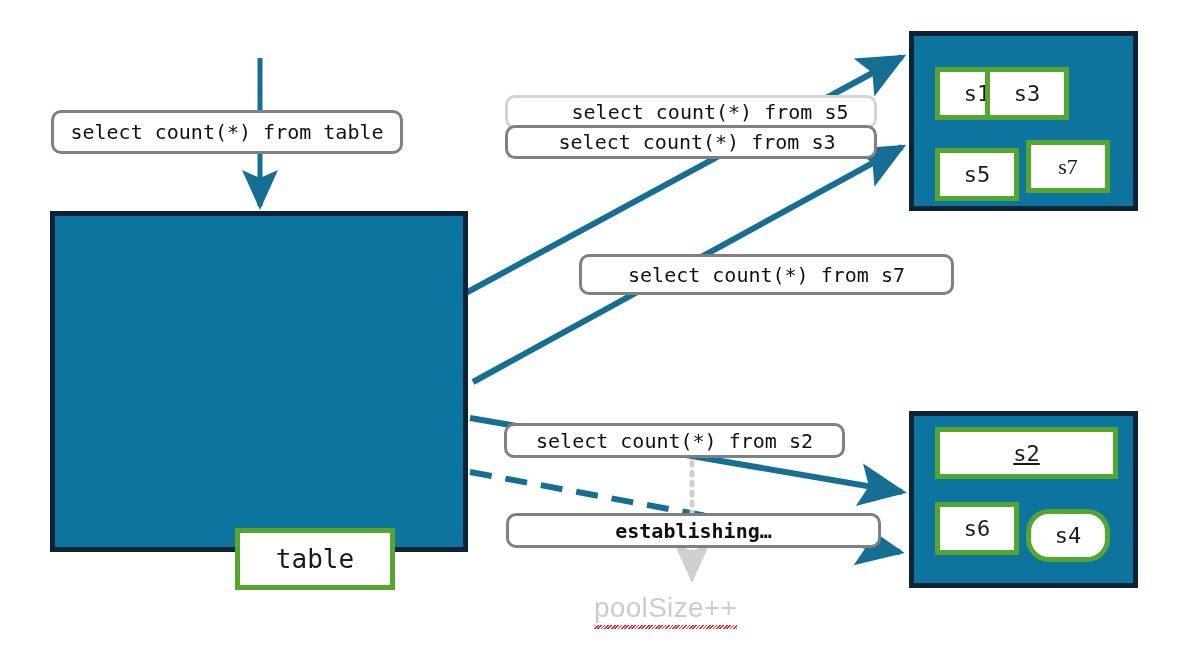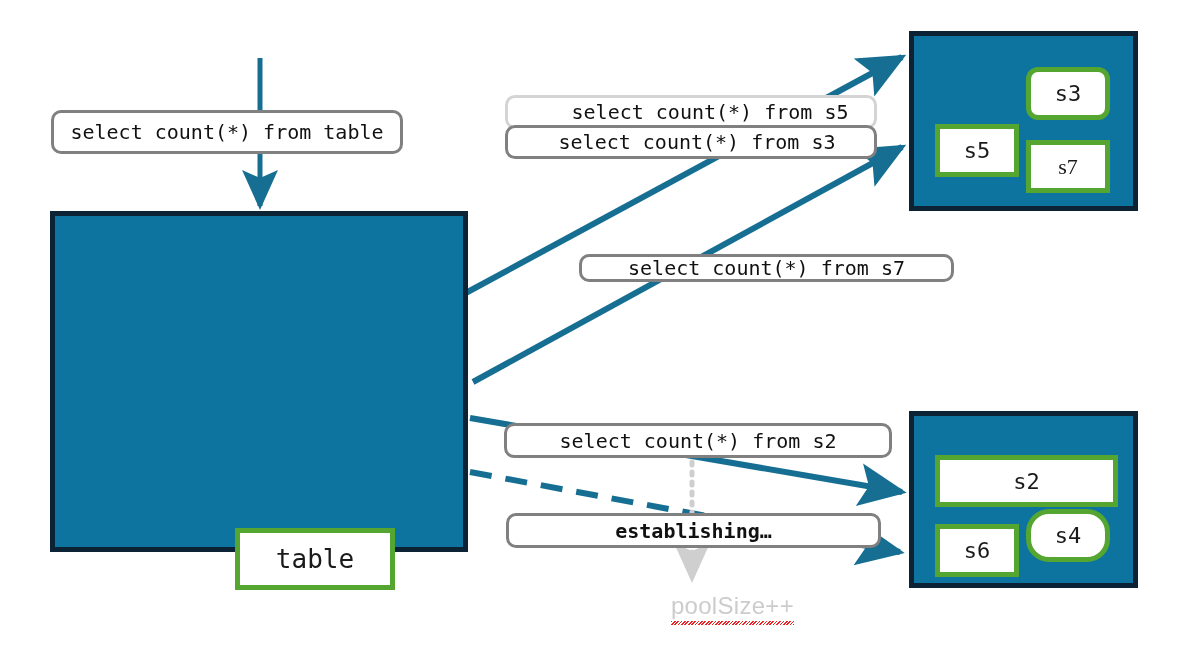--- a/index.html
+++ b/index.html
@@ -72,25 +72,25 @@
     height: 53px;
     font-size: 22px;
   }
   .node-wide {
     width: 183px;
     height: 52px;
     font-size: 22px;
   }
   
   .pos-s1 { left: 935px; top: 67px; }
-  .pos-s3 { left: 1026px; top: 67px; border-radius: 12px; }
-  .pos-s5 { left: 935px; top: 124px; }
+  .pos-s3 { left: 985px; top: 67px; }
+  .pos-s5 { left: 935px; top: 148px; }
   .pos-s7 { left: 1026px; top: 140px; font-family: Liberation Serif, serif; }
-  .pos-s2 { left: 935px; top: 455px; }
-  .pos-s6 { left: 935px; top: 524px; text-align: center; }
+  .pos-s2 { left: 935px; top: 427px; text-decoration: underline; }
+  .pos-s6 { left: 935px; top: 502px; text-align: center; }
   .pos-s4 { left: 1026px; top: 509px; border-radius: 23px; }
 
   
   .pill {
     position: absolute;
     background: #ffffff;
     border: 3px solid #808080;
     border-radius: 10px;
     box-sizing: border-box;
     display: flex;
@@ -123,47 +123,47 @@
     top: 125px;
     width: 372px;
     height: 34px;
     z-index: 6;
     padding-left: 12px;
   }
   .pill-q-s7 {
     left: 579px;
     top: 254px;
     width: 375px;
-    height: 28px;
+    height: 41px;
     z-index: 6;
   }
   .pill-q-s2 {
     left: 504px;
     top: 423px;
-    width: 388px;
+    width: 341px;
     height: 35px;
     z-index: 6;
   }
   .pill-establishing {
     left: 506px;
     top: 513px;
     width: 375px;
     height: 35px;
     z-index: 6;
     font-weight: bold;
   }
   
   .pool-size-note {
     position: absolute;
     left: 594px;
     top: 592px;
     width: 200px;
-    text-align: right;
+    text-align: left;
     font-family: "Liberation Sans", "DejaVu Sans", sans-serif;
-    font-size: 24px;
+    font-size: 28px;
     color: #cccccc;
     letter-spacing: 0.3px;
   }
   .pool-size-note .squiggle {
     position: relative;
     display: inline-block;
     padding-bottom: 2px;
   }
   .pool-size-note .squiggle::after {
     content: "";
@@ -208,20 +208,23 @@
     <line x1="692" y1="452" x2="692" y2="578" stroke="#cfcfcf" stroke-width="5" stroke-dasharray="3 7" stroke-linecap="round" marker-end="url(#ah-dotted)"></line>
   </svg>
 
   <div class="pool main-db">
     <div class="node node-table">
       <span>table</span>
     </div>
   </div>
 
   <div class="pool shard-box-top"></div>
+  <div class="node node-small pos-s1">
+    <span>s1</span>
+  </div>
   <div class="node node-small pos-s3">
     <span>s3</span>
   </div>
   <div class="node node-small pos-s5">
     <span>s5</span>
   </div>
   <div class="node node-small pos-s7">
     <span>s7</span>
   </div>
 

